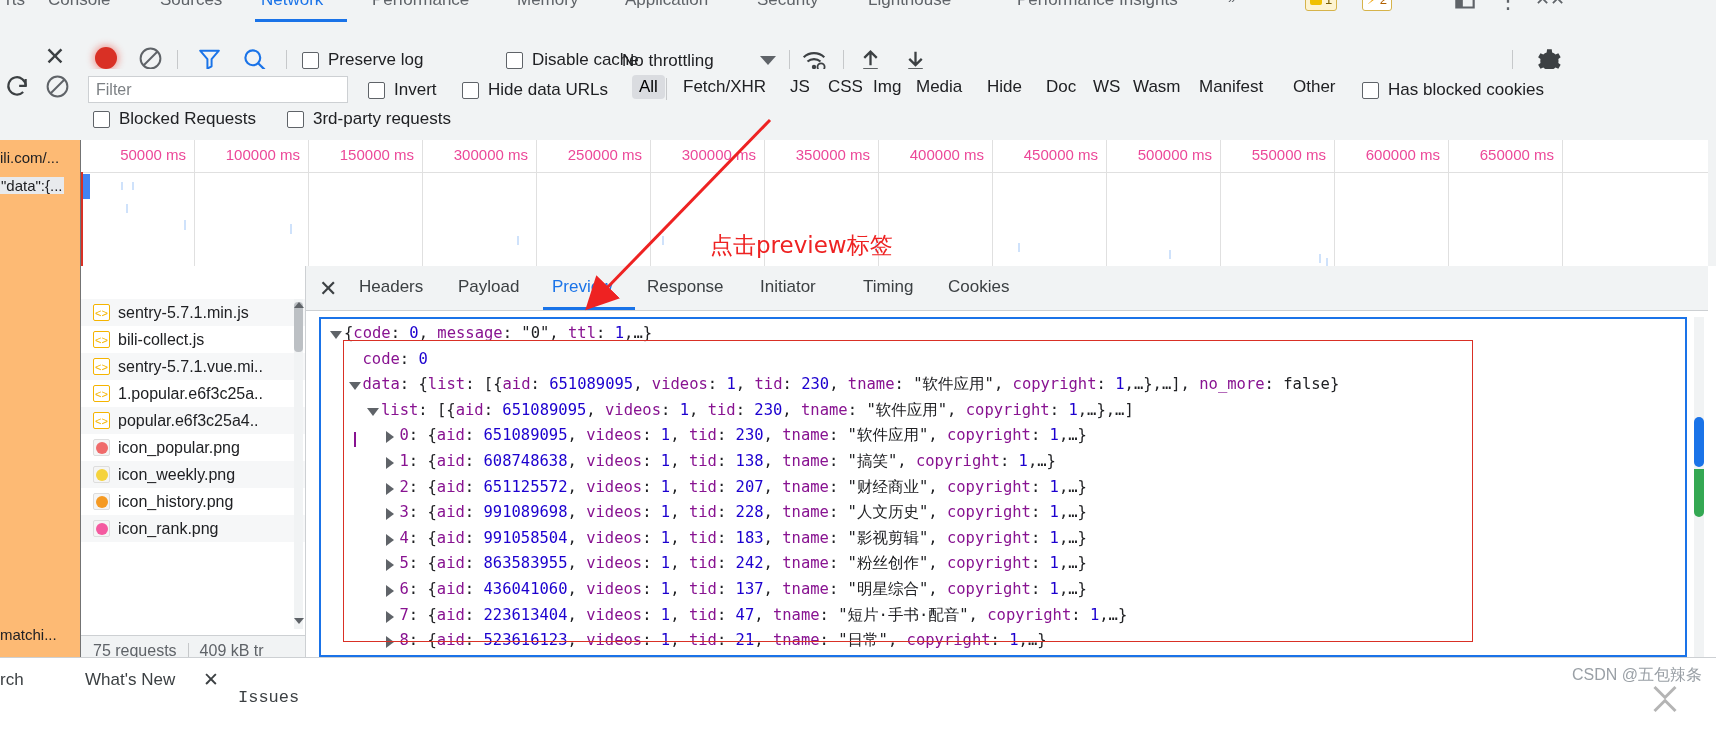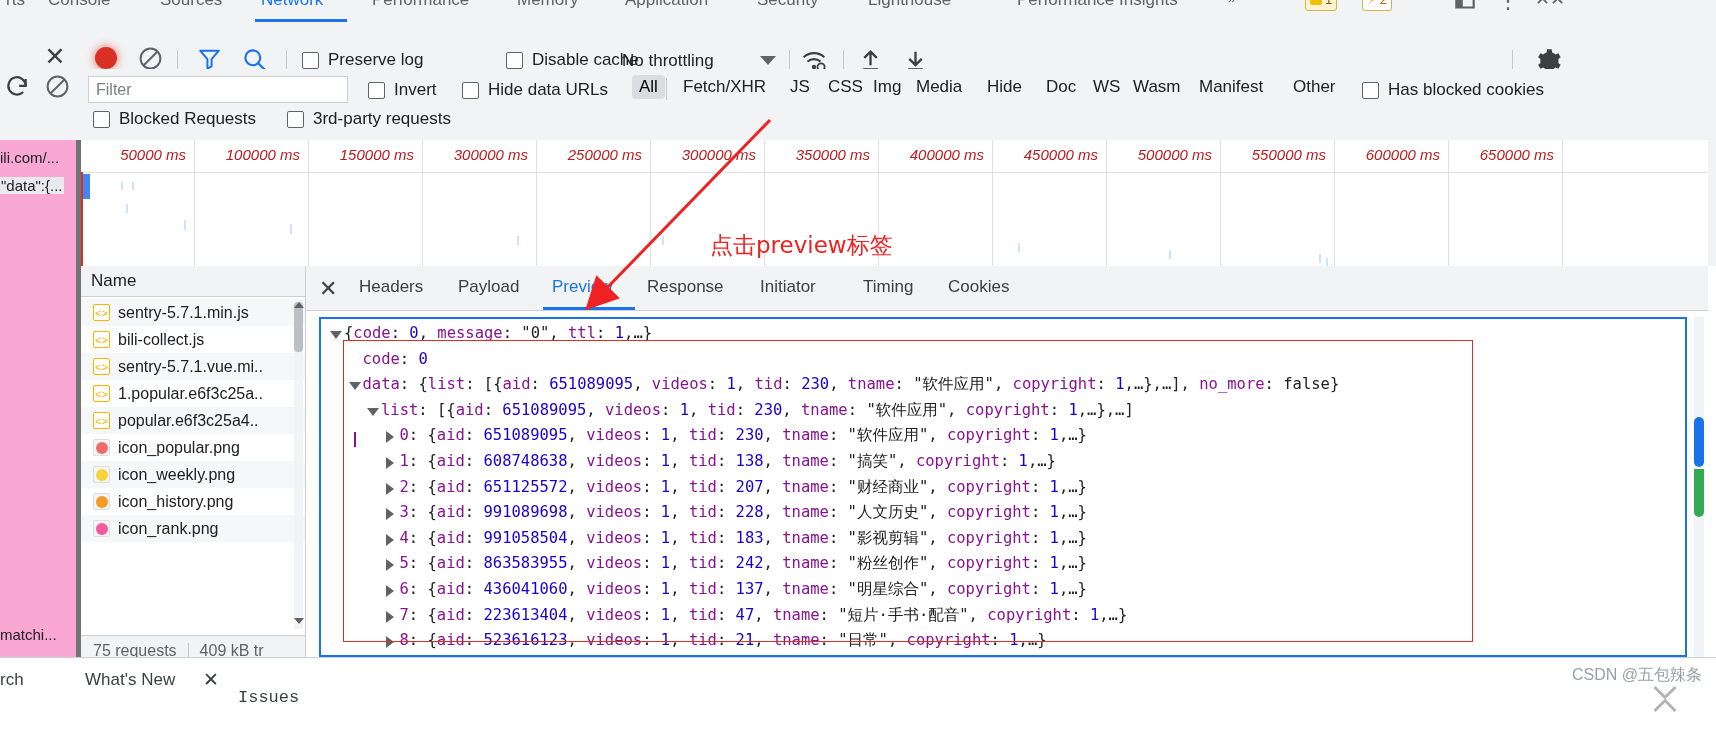--- a/index.html
+++ b/index.html
@@ -89,40 +89,40 @@
   .ftype.active{background:#dadce0;color:#000;}
 
   
   .blockedbar{
     position:absolute;left:0;top:109px;width:1716px;height:31px;
     background:#f1f3f4;border-bottom:1px solid #cdd0d3;
   }
 
   
   .leftstub{
-    position:absolute;left:0;top:140px;width:81px;height:602px;background:#f9a8d4;
-    border-right:5px solid #737373;box-sizing:border-box;overflow:hidden;
+    position:absolute;left:0;top:140px;width:81px;height:602px;background:#fdba74;
+    border-right:1px solid #737373;box-sizing:border-box;overflow:hidden;
   }
   .stub-txt{position:absolute;font-size:15px;color:#202124;white-space:nowrap;}
   .stub-hl{background:#e8eaed;padding:0 1px;}
 
   
   .overview{
     position:absolute;left:81px;top:140px;width:1627px;height:126px;background:#fff;
     border-bottom:1px solid #cdd0d3;overflow:hidden;
   }
   .ovl-head{
     position:absolute;left:0;top:0;width:1627px;height:32px;
     background:#fff;border-bottom:1px solid #e0e0e0;
   }
   .tickcell{
     position:absolute;top:0;height:126px;border-right:1px solid #e0e0e0;box-sizing:border-box;
   }
   .ticklbl{
-    position:absolute;top:6px;font-size:15px;color:#b91c1c;white-space:nowrap;text-align:right;font-style:italic;
+    position:absolute;top:6px;font-size:15px;color:#ec4899;white-space:nowrap;text-align:right;
   }
   .redline{position:absolute;left:0;top:32px;width:2px;height:94px;background:#d93025;}
   .blueblk{position:absolute;left:2px;top:34px;width:7px;height:25px;background:#4285f4;}
   .bar{position:absolute;background:#cfe2fb;width:2px;}
 
   
   .listpane{
     position:absolute;left:81px;top:266px;width:225px;height:400px;background:#fff;
     border-right:1px solid #cdd0d3;box-sizing:border-box;overflow:hidden;
   }
@@ -415,23 +415,20 @@
     <div class="bar" style="left:581px;top:96px;height:9px;"></div>
     <div class="bar" style="left:794px;top:103px;height:9px;"></div>
     <div class="bar" style="left:937px;top:103px;height:9px;"></div>
     <div class="bar" style="left:1088px;top:110px;height:9px;"></div>
     <div class="bar" style="left:1238px;top:114px;height:9px;"></div>
     <div class="bar" style="left:1245px;top:118px;height:8px;"></div>
   </div>
   <div style="position:absolute;left:1708px;top:140px;width:8px;height:126px;background:#f1f3f4;"></div>
 
   <div class="listpane">
-    <div class="list-hdr">
-      <span>Name</span>
-    </div>
 
     <div class="rowitem alt" style="top:33px;">
       <span class="ricon js">&lt;&gt;</span>
       <span class="rname">sentry-5.7.1.min.js</span>
     </div>
     <div class="rowitem" style="top:60px;">
       <span class="ricon js">&lt;&gt;</span>
       <span class="rname">bili-collect.js</span>
     </div>
     <div class="rowitem alt" style="top:87px;">

